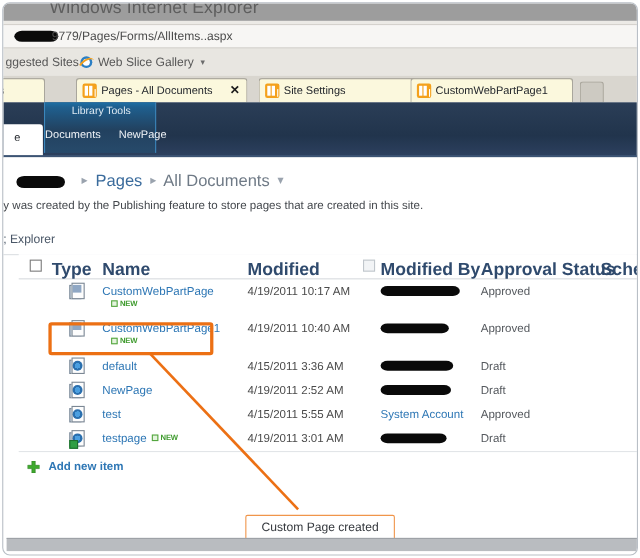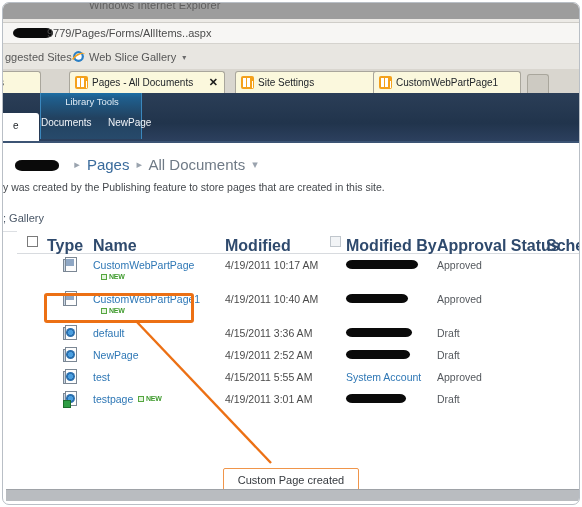--- a/index.html
+++ b/index.html
@@ -49,25 +49,24 @@
     left: 0; top: 0;
     width: 576px;
     height: 16px;
     background: #9d9d9d;
     overflow: hidden;
   }
   .ie-titlebar .title-text {
     position: absolute;
     left: 42px;
     top: -4px;
-    font-size: 11px;
+    font-size: 16px;
     color: #5e5e5e;
     white-space: nowrap;
     letter-spacing: .1px;
-    margin-left: 44px;
   }
   .ie-titlebar-shadow {
     position: absolute;
     left: 0; top: 16px;
     width: 576px; height: 3px;
     background: #eceae6;
     border-bottom: 1px solid #cfcdc8;
   }
   .ie-addressbar {
     position: absolute;
@@ -574,21 +573,21 @@
         <span class="crumb-link">Pages</span>
         <span class="crumb-sep">▸</span>
         <span class="crumb-current">All Documents</span>
         <span class="crumb-sep">▾</span>
       </div>
       <div class="redact redact-crumb"></div>
 
       <div class="page-desc">y was created by the Publishing feature to store pages that are created in this site.</div>
 
       <div class="subnav">
-        <div class="subnav-item">; Gallery</div>
+        <div class="subnav-item">; Explorer</div>
       </div>
 
       <div class="listarea">
 
         <div class="hdr-row">
           <span class="chk hdr-chk"></span>
           <span class="hdr-cell hdr-type">Type</span>
           <span class="hdr-cell hdr-name">Name</span>
           <span class="hdr-cell hdr-mod">Modified</span>
           <span class="chk chk-dim hdr-modbychk"></span>
@@ -666,20 +665,28 @@
               <span class="glyph"></span>
             <span class="excel-badge"></span>
           </span>
           <span class="cell c-name">testpage</span>
           <span class="new-badge" style="left:121px;top:7px;">NEW</span>
           <span class="cell c-mod">4/19/2011 3:01 AM</span>
           <span class="redact redact-modby" style="width:60px;"></span>
           <span class="cell c-appr">Draft</span>
         </div>
 
+        <div class="addnew">
+          <span class="plus-icon">
+            <svg width="11" height="11" viewBox="0 0 11 11">
+              <path d="M4,0 h3 v4 h4 v3 h-4 v4 h-3 v-4 h-4 v-3 h4 z" fill="#3faa2e" stroke="#2c7d20" stroke-width="0.6"></path>
+            </svg>
+          </span>
+          <span class="addnew-label">Add new item</span>
+        </div>
 
       </div>
     </div>
 
     <div class="anno-box-row"></div>
     <svg class="anno-svg">
       <line x1="133" y1="318" x2="268" y2="460" stroke="#ec7014" stroke-width="2.4"></line>
     </svg>
     <div class="anno-caption">
       <span>Custom Page created</span>

